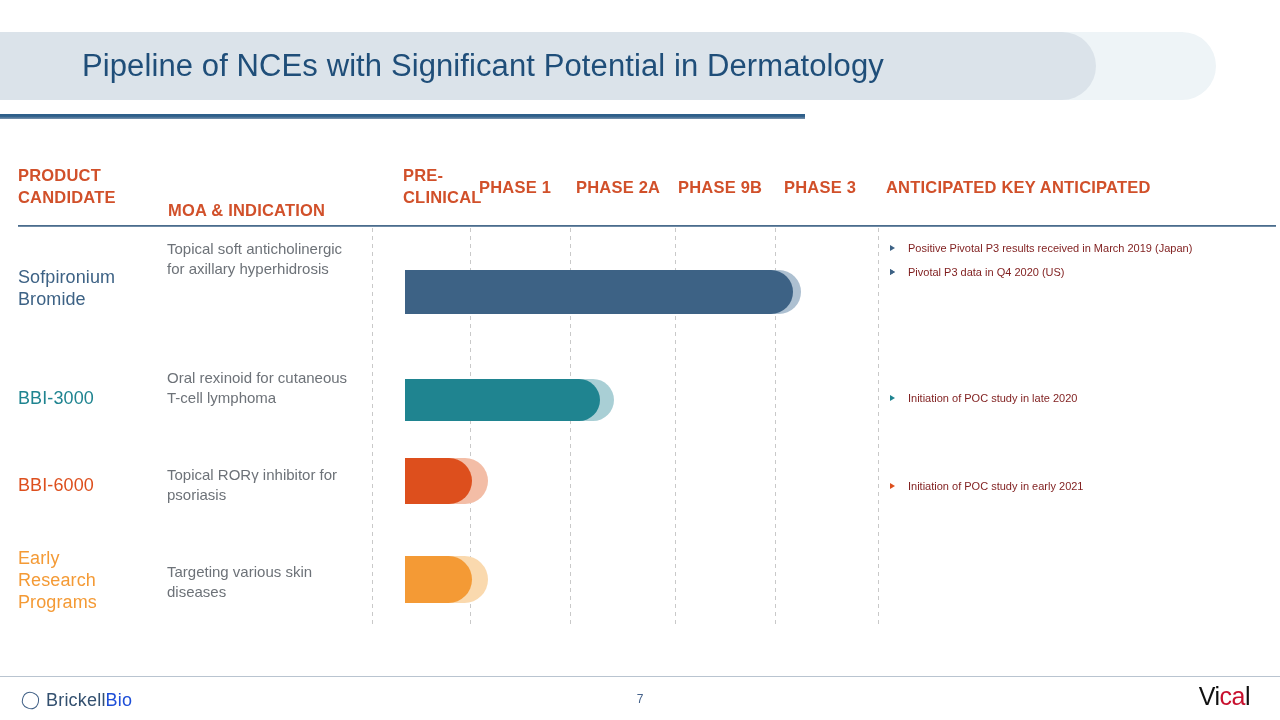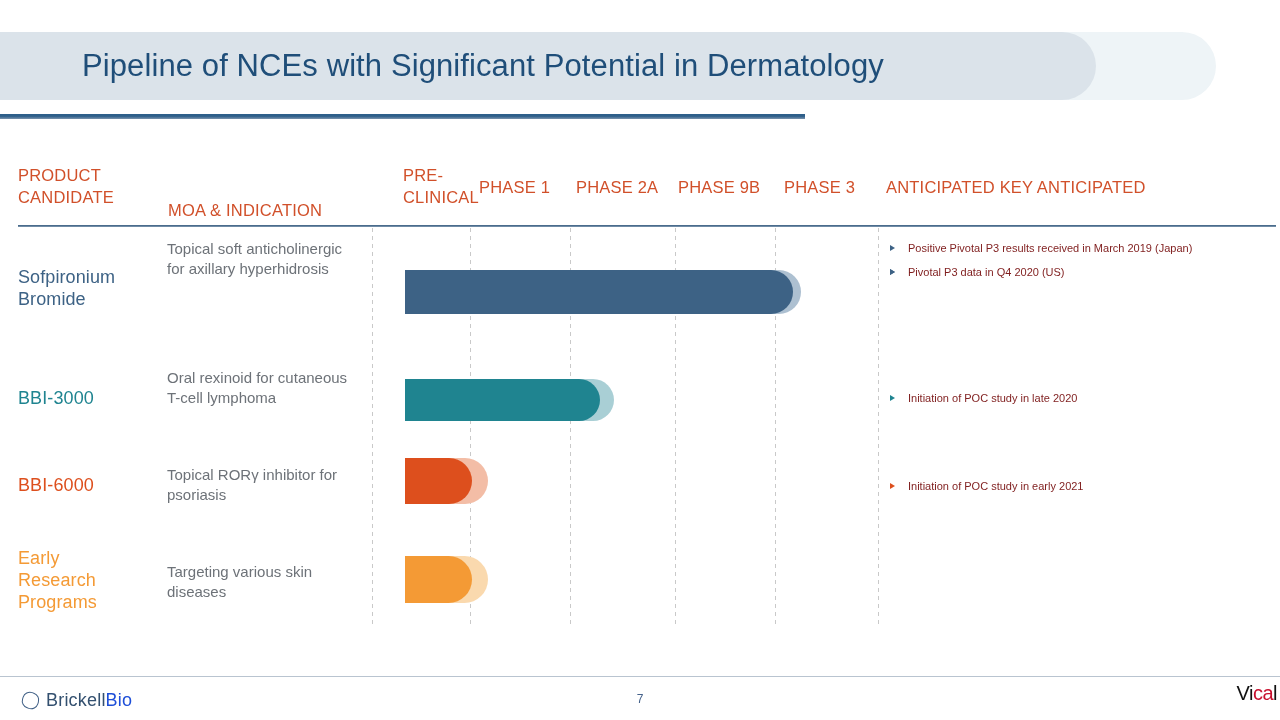--- a/index.html
+++ b/index.html
@@ -26,21 +26,21 @@
     position:absolute;left:82px;top:0;height:68px;
     display:flex;align-items:center;
     font-size:31px;color:#1f4e79;letter-spacing:.1px;white-space:nowrap;
   }
   #title-rule{
     position:absolute;left:0;top:114px;width:805px;height:5px;
     background:linear-gradient(to bottom,#2e5f8a 0%,#2e5f8a 45%,#7a93ad 100%);
   }
 
   
-  #col-headers{position:absolute;left:0;top:165px;width:1280px;height:58px;}
+  #col-headers{position:absolute;left:0;top:165px;width:1280px;height:58px;font-weight:bold;}
   .col-head{
     position:absolute;color:#d1502a;font-size:16.5px;line-height:1.33;
     letter-spacing:.2px;
   }
   #header-rule{
     position:absolute;left:18px;top:225px;width:1258px;height:2px;
     background:linear-gradient(to bottom,#4a6c8c 0%,#4a6c8c 55%,#9fb2c4 100%);
   }
 
   
@@ -100,22 +100,22 @@
     border:1.6px solid #3f5f85;border-radius:45%;
     transform:rotate(18deg);
   }
   .lg-dark{color:#33506f;}
   .lg-light{color:#1d4ed8;}
   #page-number{
     position:absolute;left:0;top:692px;width:1280px;text-align:center;
     font-size:12px;color:#44618a;
   }
   #vical-logo{
-    position:absolute;right:3px;top:682px;
-    font-size:20px;letter-spacing:-.5px;color:#111111;
+    position:absolute;right:30px;top:682px;
+    font-size:25px;letter-spacing:-.5px;color:#111111;
   }
   #vical-logo .accent{color:#c8102e;}
 </style>
 </head>
 <body>
 
 <div id="title-banner">
   <div id="title-pill-light"></div>
   <div id="title-pill-dark"></div>
   <div id="slide-title">Pipeline of NCEs with Significant Potential in Dermatology</div>

